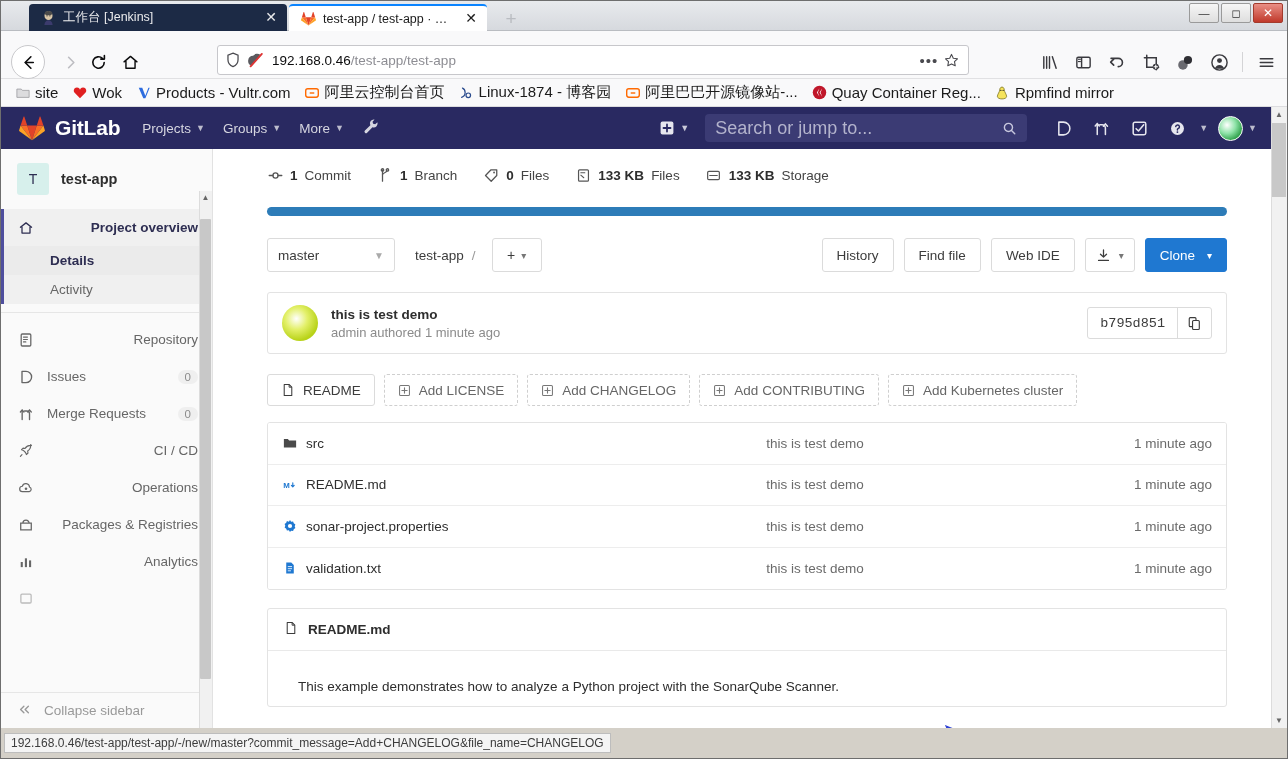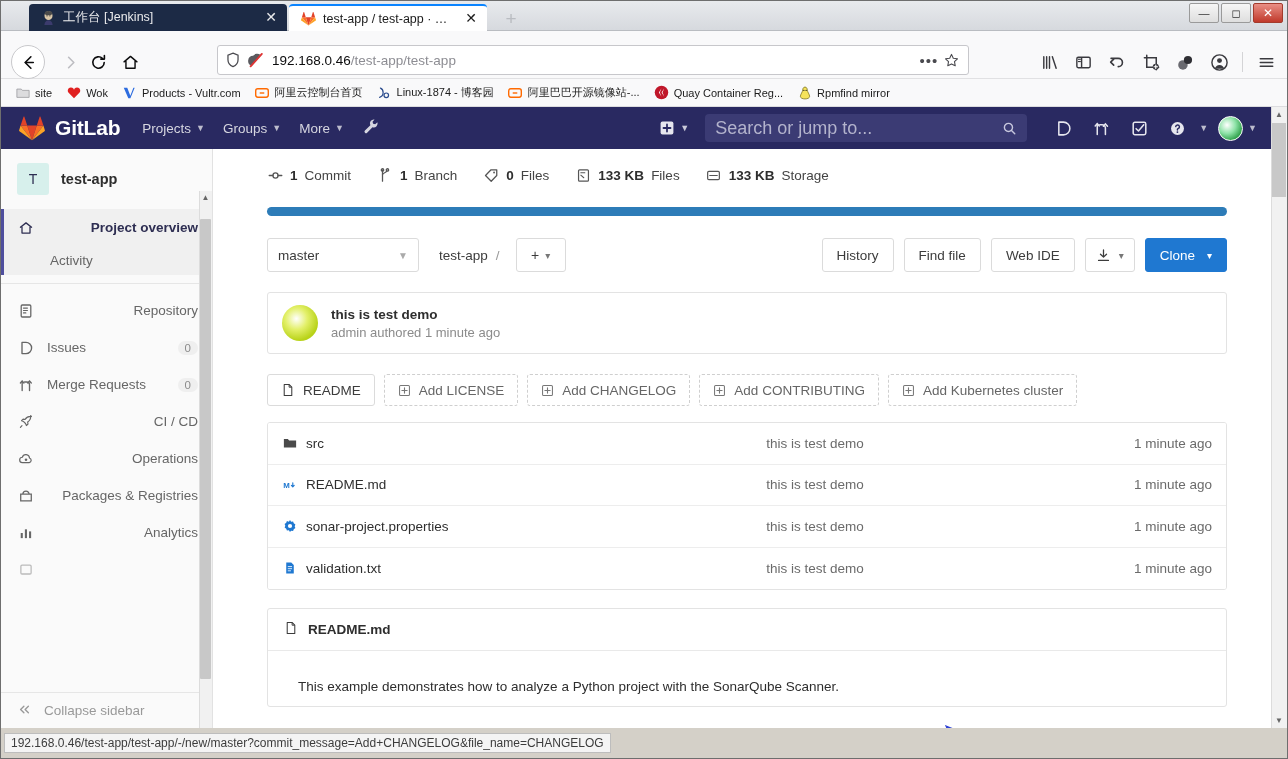--- a/index.html
+++ b/index.html
@@ -95,21 +95,21 @@
   .tbicon { width:30px; height:30px; display:flex; align-items:center; justify-content:center; }
   #tb-sep { width:1px; height:20px; background:#d4d4d6; margin:0 4px; }
 
   
   #bookmarks {
     position:absolute; left:0; top:78px; right:0; height:28px;
     background:#f9f9fa; border-bottom:1px solid #dcdcdf;
     display:flex; align-items:center; padding:0 8px; gap:2px;
   }
   .bm { display:flex; align-items:center; gap:5px; padding:3px 6px; border-radius:3px;
-        font-size:11px; color:#1b1b1b; white-space:nowrap; }
+        font-size:15px; color:#1b1b1b; white-space:nowrap; }
   .bm-ico { width:15px; height:15px; flex:0 0 15px; display:flex; align-items:center; justify-content:center; }
 
   
   #viewport {
     position:absolute; left:0; top:106px; right:0; bottom:30px;
     background:#fff; overflow:hidden;
   }
 
   
   #gl-navbar {
@@ -198,21 +198,21 @@
   .stat { display:flex; align-items:center; gap:7px; }
   .stat b { color:#2e2e2e; }
   .stat-ico { width:16px; height:16px; display:flex; align-items:center; justify-content:center; }
 
   #lang-bar {
     margin-top:24px; height:9px; border-radius:5px; background:#2d7cb8; width:100%;
   }
 
   #ctl-row { margin-top:22px; display:flex; align-items:center; }
   #branch-select {
-    width:152px; height:34px; border:1px solid #dbdbdb; border-radius:3px;
+    width:128px; height:34px; border:1px solid #dbdbdb; border-radius:3px;
     background:#fff; display:flex; align-items:center; justify-content:space-between;
     padding:0 10px; font-size:13.5px; color:#3c3c3c;
   }
   #breadcrumb { margin-left:20px; font-size:13.5px; color:#3c3c3c; display:flex; gap:8px; align-items:center; }
   #breadcrumb .sep { color:#999; }
   #add-btn {
     margin-left:16px; width:50px; height:34px; border:1px solid #dbdbdb; border-radius:3px;
     background:#fff; display:flex; align-items:center; justify-content:center; gap:6px;
     font-size:14px; color:#3c3c3c;
   }
@@ -604,20 +604,21 @@
 
       <div id="sb-active-block">
         <div class="sb-item active-parent">
           <span class="sb-ico">
             <svg width="16" height="16" viewBox="0 0 20 20">
                 <path d="M3 9 10 3.6 17 9M5 8.4V16.4h10V8.4" fill="none" stroke="#2e2e52" stroke-width="1.6" stroke-linecap="round" stroke-linejoin="round"></path>
               </svg>
           </span>
           <span>Project overview</span>
         </div>
+        <div class="sb-sub current">Details</div>
         <div class="sb-sub">Activity</div>
       </div>
 
       <div id="sb-divider"></div>
 
       <div class="sb-item">
         <span class="sb-ico">
           <svg width="16" height="16" viewBox="0 0 20 20">
               <rect x="4" y="2.5" width="12" height="15" rx="1.4" fill="none" stroke="#666" stroke-width="1.6"></rect>
               <path d="M6.8 6.4h5M6.8 9.4h5M6.8 12.4h3" stroke="#666" stroke-width="1.4" stroke-linecap="round"></path>
@@ -810,20 +811,29 @@
           </div>
         </div>
       </div>
 
       <div id="commit-panel">
         <div id="commit-avatar"></div>
         <div id="commit-text">
           <div class="msg">this is test demo</div>
           <div class="meta">admin authored 1 minute ago</div>
         </div>
+        <div id="commit-sha-wrap">
+          <div id="commit-sha">b795d851</div>
+          <div id="commit-copy">
+            <svg width="15" height="15" viewBox="0 0 20 20">
+                <rect x="3" y="2.2" width="9" height="12" rx="1.3" fill="none" stroke="#3c3c3c" stroke-width="1.5"></rect>
+                <rect x="7.4" y="6" width="9" height="12" rx="1.3" fill="#fff" stroke="#3c3c3c" stroke-width="1.5"></rect>
+              </svg>
+          </div>
+        </div>
       </div>
 
       <div id="action-row">
         <div class="abtn">
           <svg width="14" height="14" viewBox="0 0 20 20">
               <path d="M4.6 2.2h7.2L15.4 5.8V17.8H4.6z" fill="none" stroke="#3c3c3c" stroke-width="1.5" stroke-linejoin="round"></path>
               <path d="M11.6 2.4v3.6h3.6" fill="none" stroke="#3c3c3c" stroke-width="1.4"></path>
             </svg>
           <span>README</span>
         </div>

